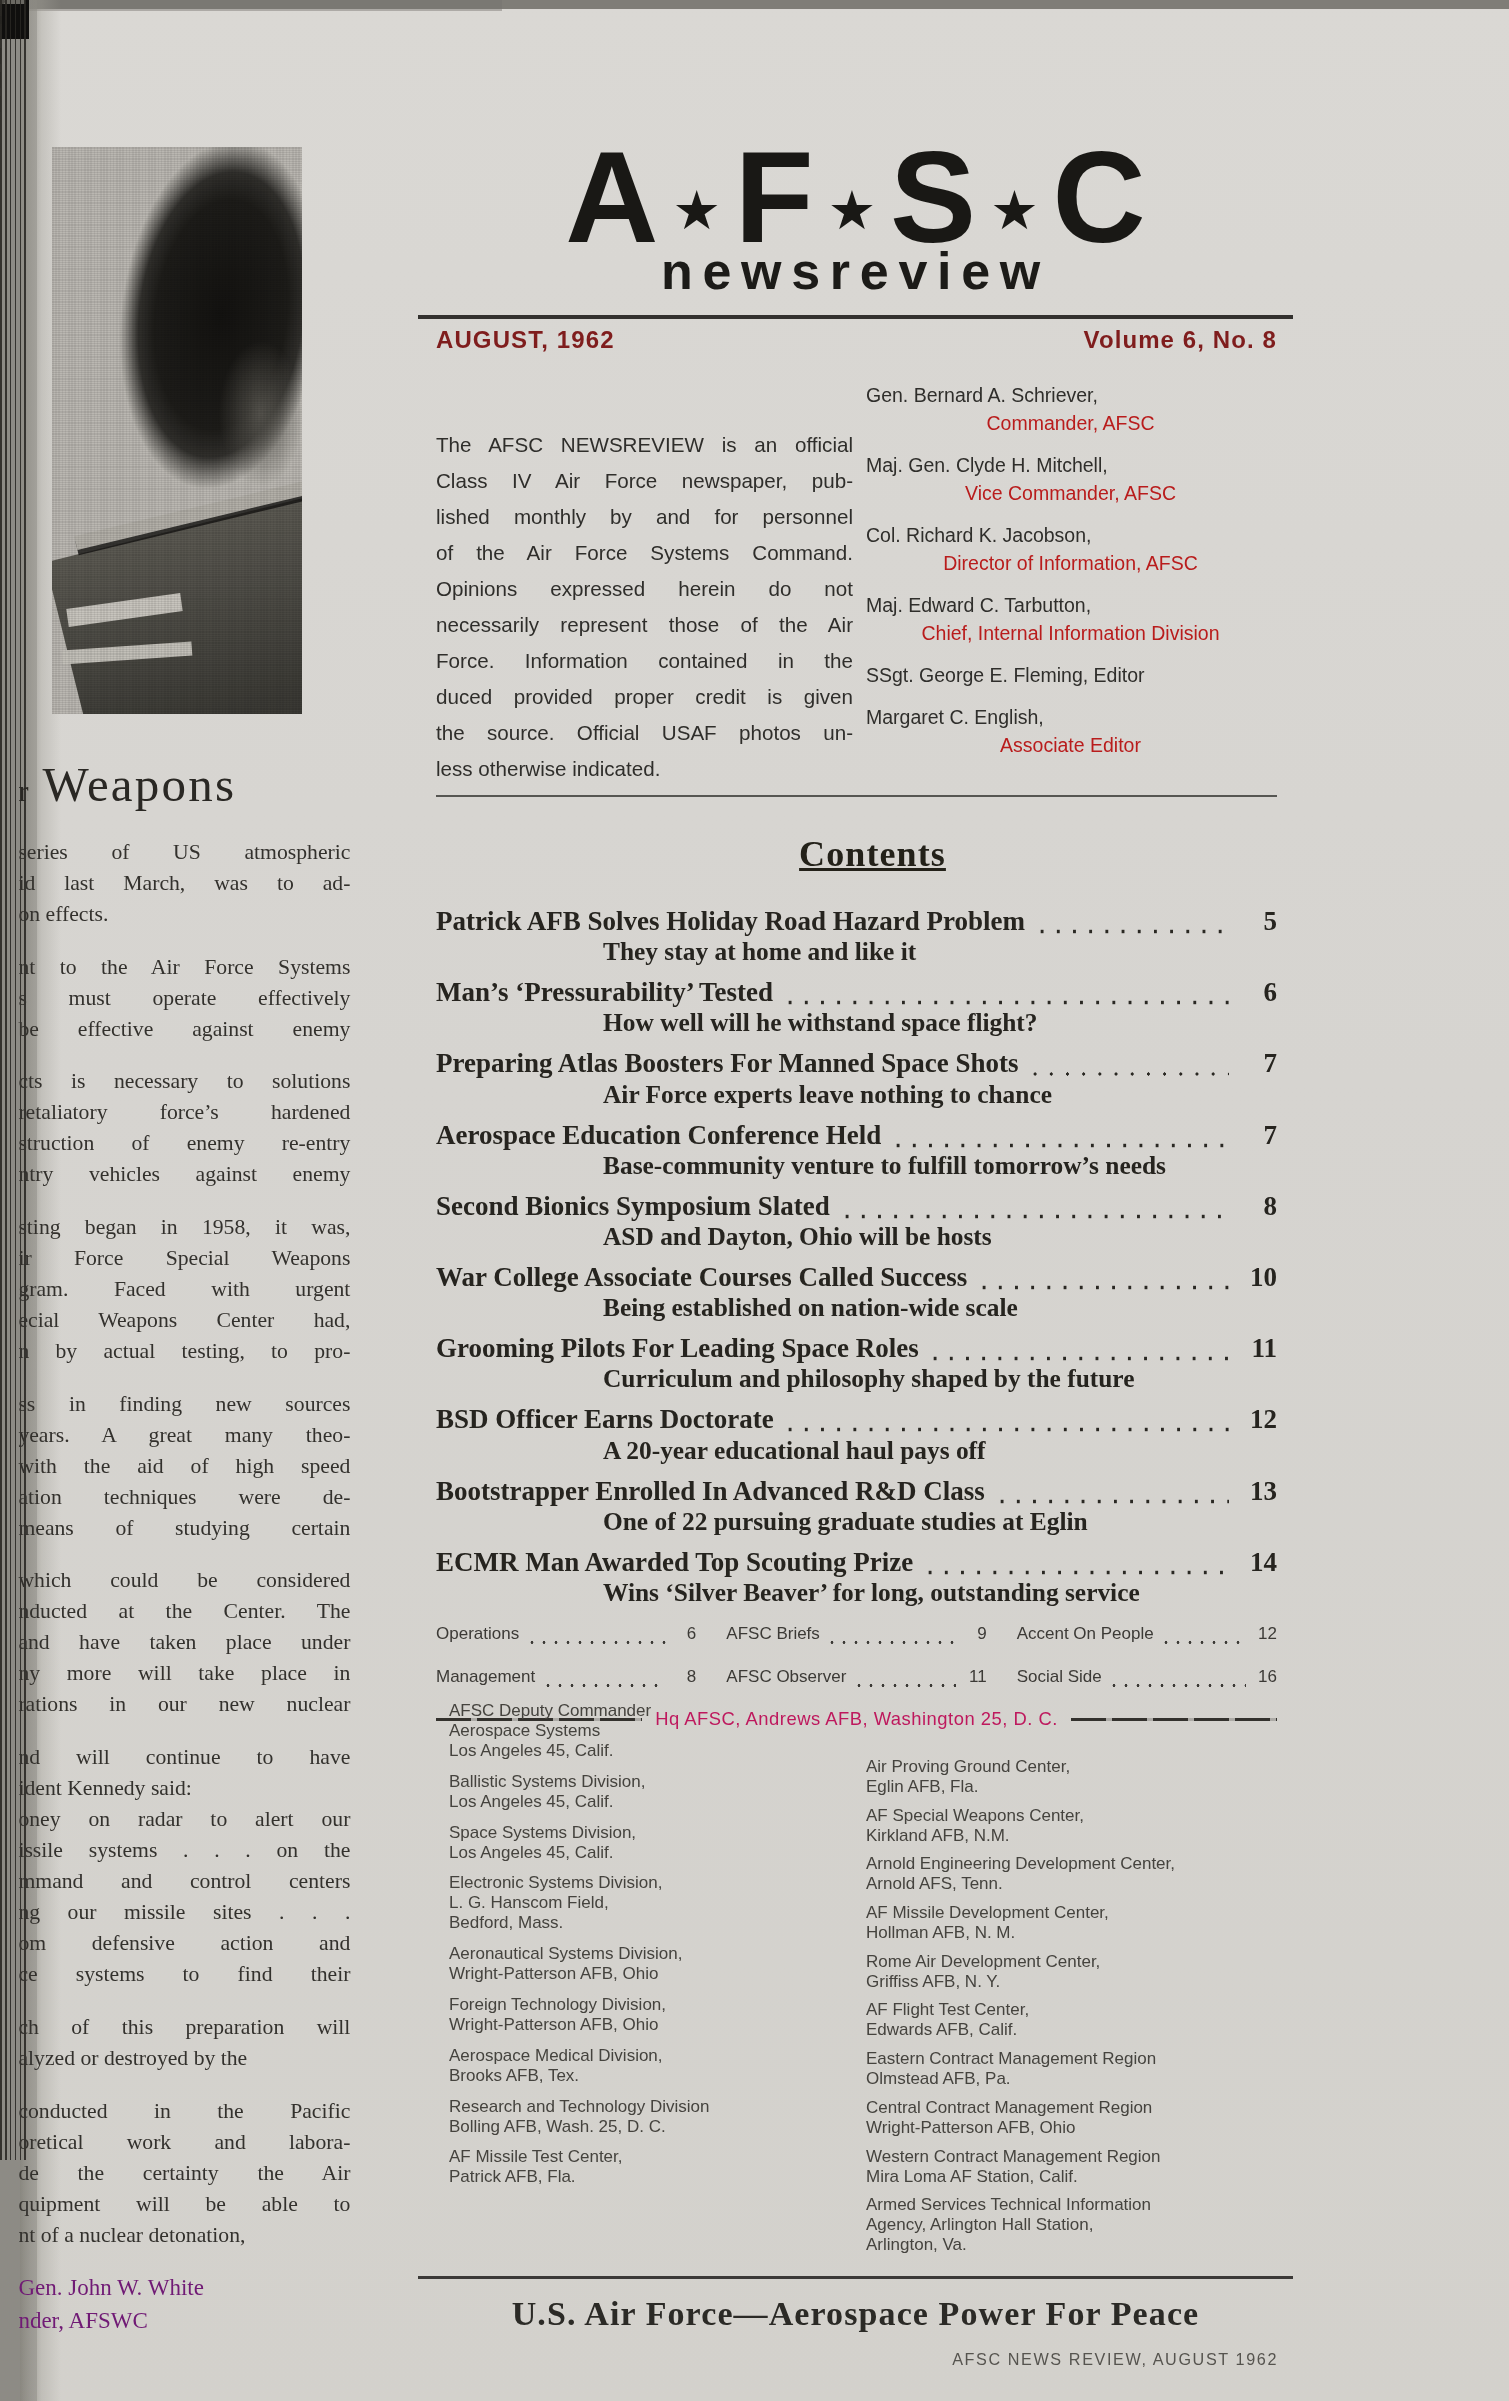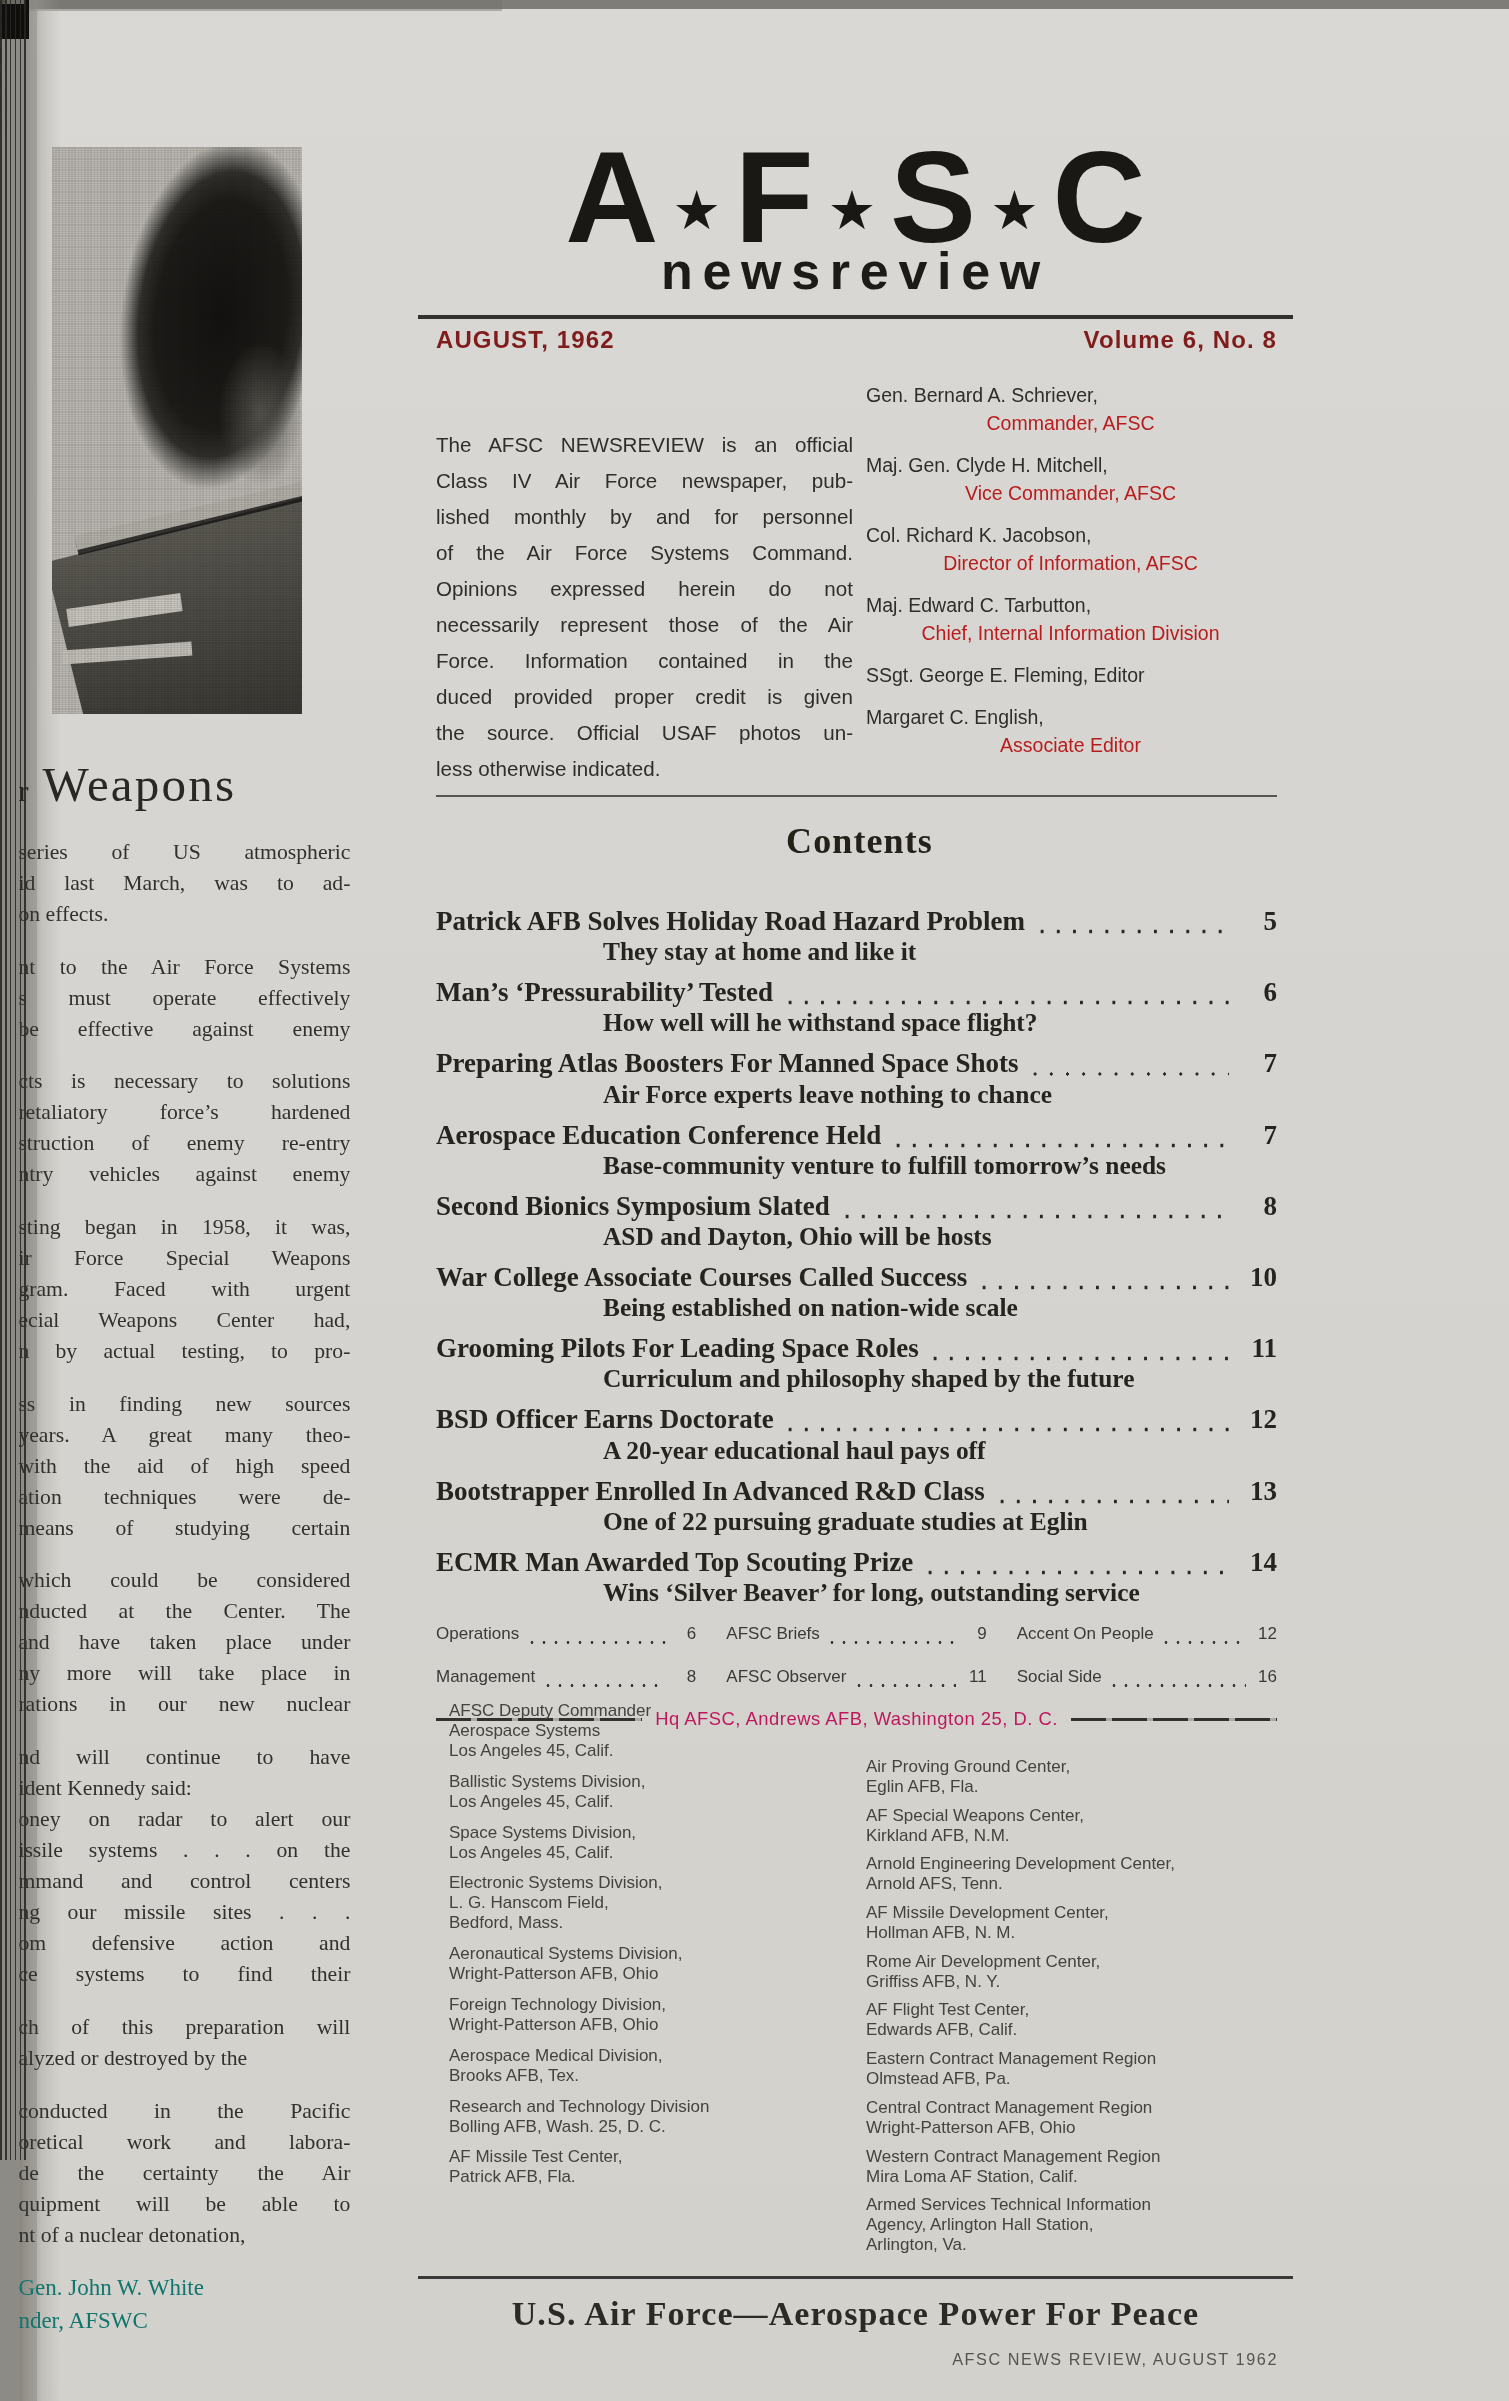--- a/index.html
+++ b/index.html
@@ -45,21 +45,21 @@
   .vband{left:682;top:234;width:28px;height:2160px;
     background:repeating-linear-gradient(90deg,rgba(40,38,34,.88) 0 1.6px,rgba(40,38,34,0) 1.6px 4.9px);}
   
   .sidebar{left:18.4px;top:760px;width:332px;color:#33312d;}
   .sb-heading{display:flex;align-items:baseline;gap:14px;margin-bottom:28px;color:#2a2824;}
   .sb-head-frag{font:400 30px/1 "Liberation Serif",serif;}
   .sb-head-word{font:400 49px/1 "Liberation Serif",serif;letter-spacing:2.2px;}
   .sb-para{margin-bottom:21.7px;}
   .sb-line{font:400 21.7px/31px "Liberation Serif",serif;text-align:justify;text-align-last:justify;}
   .sb-line.short{text-align-last:left;}
-  .sb-sig{margin-top:15px;font:400 23px/32.5px "Liberation Serif",serif;color:#0f766e;}
+  .sb-sig{margin-top:15px;font:400 23px/32.5px "Liberation Serif",serif;color:#701a75;}
   
   .logo-row{left:418px;top:133px;width:875px;display:flex;justify-content:center;align-items:center;gap:14px;color:#191815;}
   .logo-letter{font:700 129px/1 "Liberation Sans",sans-serif;}
   .logo-star{font-size:54px;line-height:1;padding-top:24px;}
   .logo-sub{left:418px;top:245px;width:875px;text-align:center;
     font:700 52px/1 "Liberation Sans",sans-serif;letter-spacing:9.7px;color:#1c1b18;}
   .rule{background:#201f1c;}
   .rule1{left:418px;top:315px;width:875px;height:3.8px;opacity:.9;}
   .rule2{left:436px;top:795px;width:841px;height:1.6px;opacity:.7;}
   .rule3{left:418px;top:2276px;width:875px;height:3.2px;opacity:.85;}
@@ -261,21 +261,21 @@
       <div class="staff-role"></div>
     </div>
     <div class="staff-entry">
       <div class="staff-name">Margaret C. English,</div>
       <div class="staff-role">Associate Editor</div>
     </div>
   </section>
 
   <div class="abs rule rule2"></div>
 
-  <h2 class="abs contents-h" style="margin:4px;">Contents</h2>
+  <h2 class="abs contents-h" style="margin:17px;text-decoration:underline;">Contents</h2>
 
   <section class="abs toc">
     <div class="toc-entry">
       <div class="toc-row">
         <span class="toc-title">Patrick AFB Solves Holiday Road Hazard Problem</span>
         <span class="toc-leader"></span>
         <span class="toc-page">5</span>
       </div>
       <div class="toc-sub">They stay at home and like it</div>
     </div>

